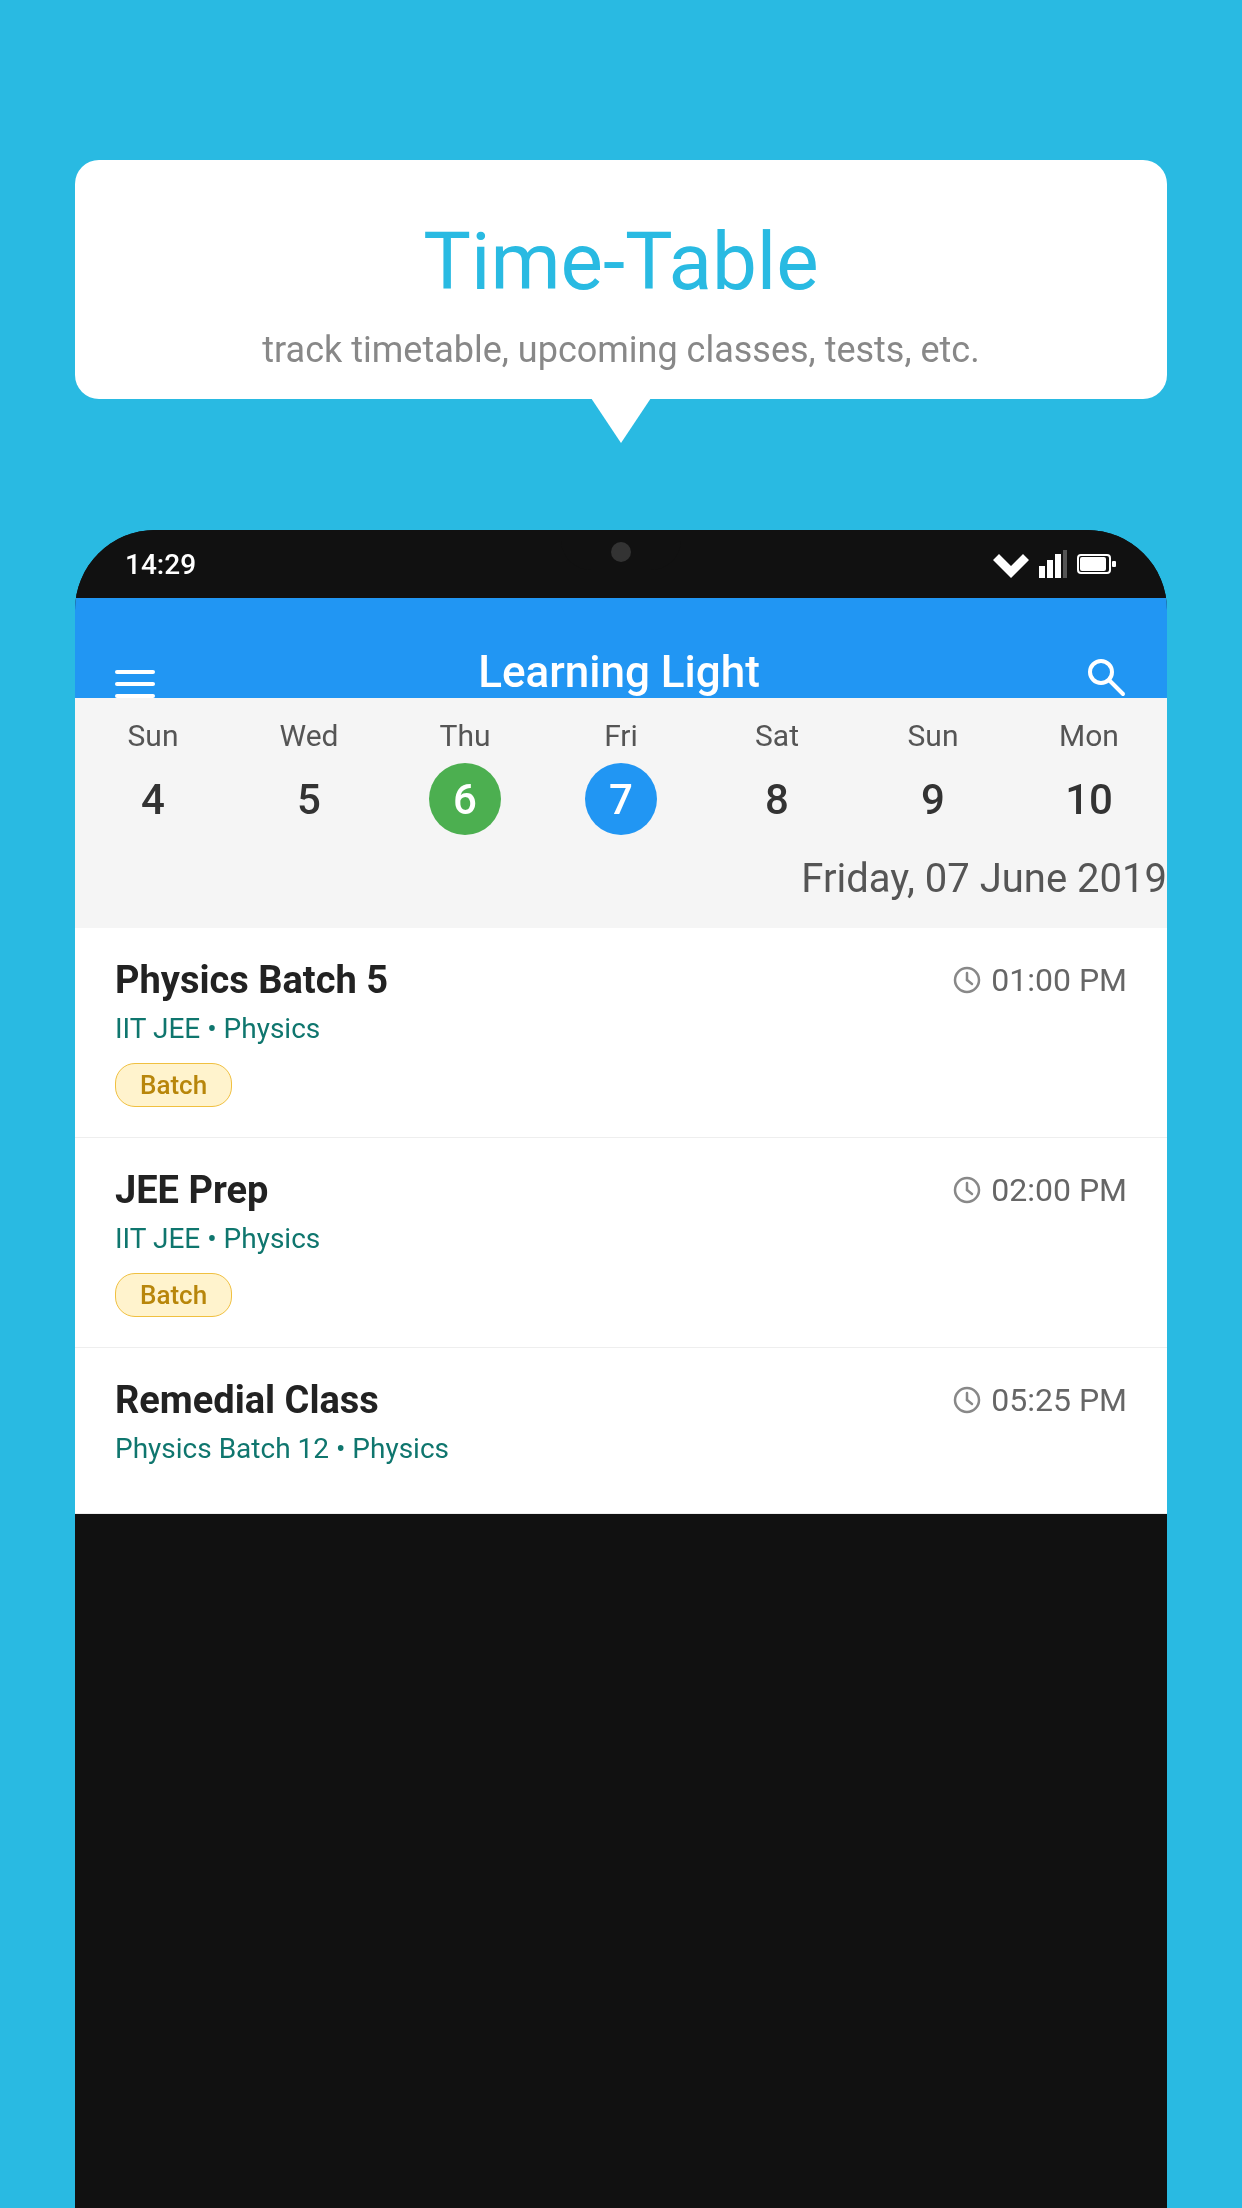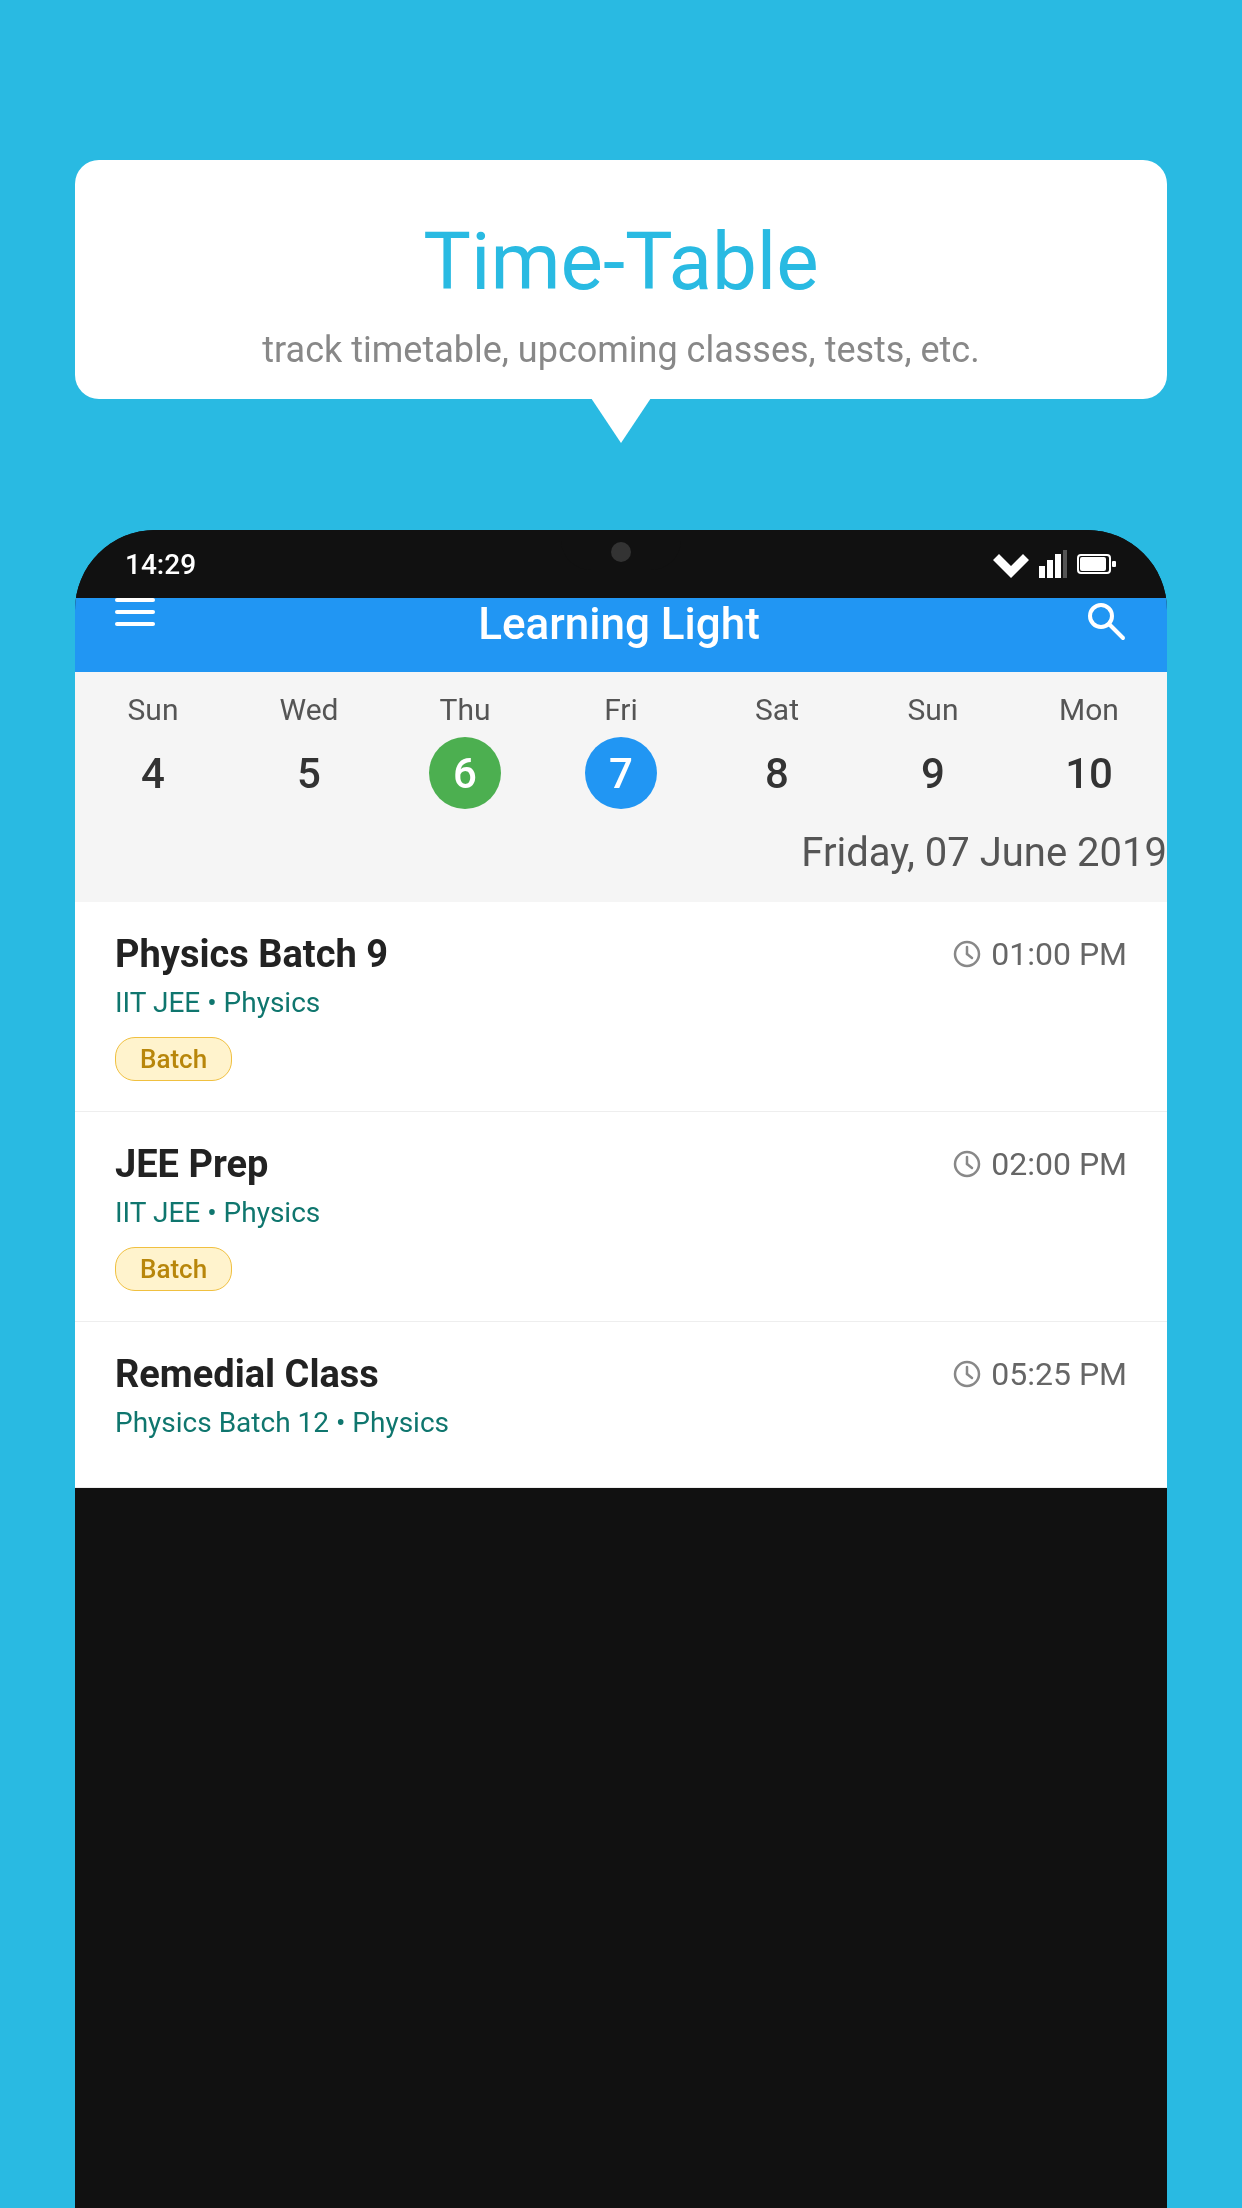--- a/index.html
+++ b/index.html
@@ -101,23 +101,23 @@
       gap: 10px;
       align-items: center;
     }
     .status-icons svg {
       fill: white;
     }
 
     
     .app-bar {
       background: #2196F3;
-      height: 74px;
-      display: flex;
-      align-items: flex-start;
+      height: 100px;
+      display: flex;
+      align-items: flex-end;
       padding: 0 40px;
       justify-content: space-between;
     }
     .app-bar-title {
       color: white;
       font-size: 44px;
       font-weight: 500;
     }
     .hamburger-icon {
       display: flex;
@@ -305,21 +305,21 @@
       <div class="day-num">9</div>
       <div class="day-num">10</div>
     </div>
     <div class="selected-date">Friday, 07 June 2019</div>
   </div>
 
   <div class="schedule-list">
 
     <div class="schedule-item">
       <div class="schedule-item-header">
-        <span class="schedule-title">Physics Batch 9</span>
+        <span class="schedule-title">Physics Batch 5</span>
         <div class="schedule-time">
           <svg class="clock-icon" viewBox="0 0 28 28" fill="none">
             <circle cx="14" cy="14" r="12" stroke="#888" stroke-width="2.5"></circle>
             <line x1="14" y1="7" x2="14" y2="14" stroke="#888" stroke-width="2.5" stroke-linecap="round"></line>
             <line x1="14" y1="14" x2="19" y2="18" stroke="#888" stroke-width="2.5" stroke-linecap="round"></line>
           </svg>
           <span>01:00 PM</span>
         </div>
       </div>
       <div class="schedule-subtitle">IIT JEE • Physics</div>

